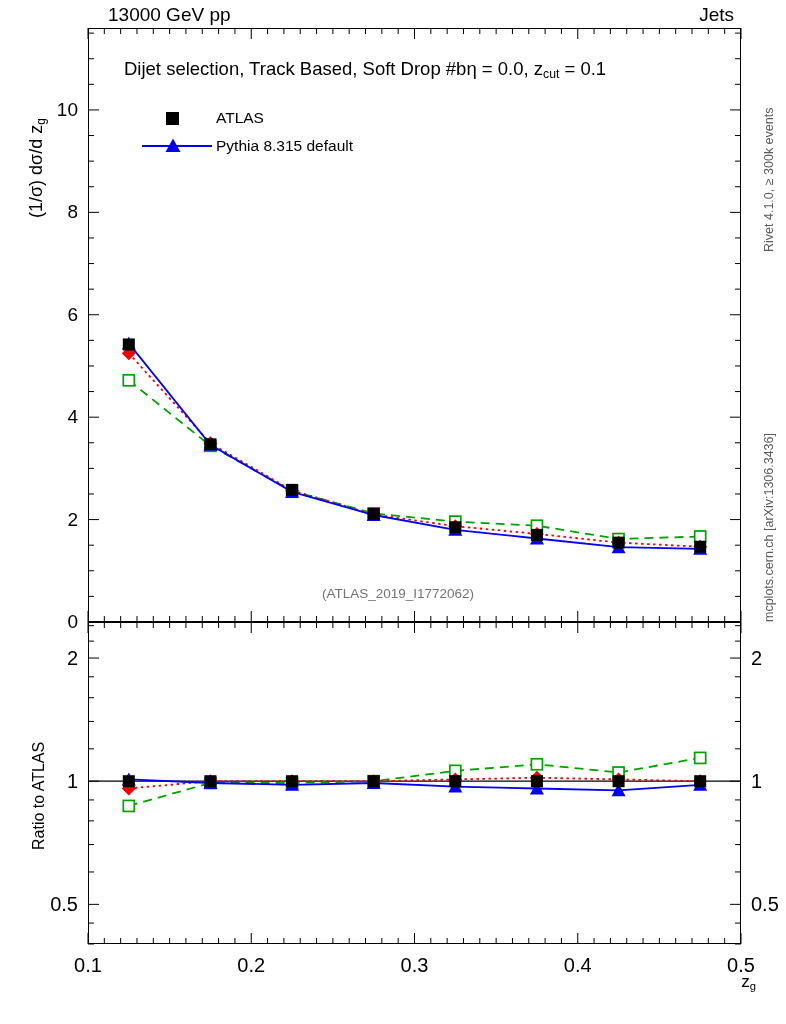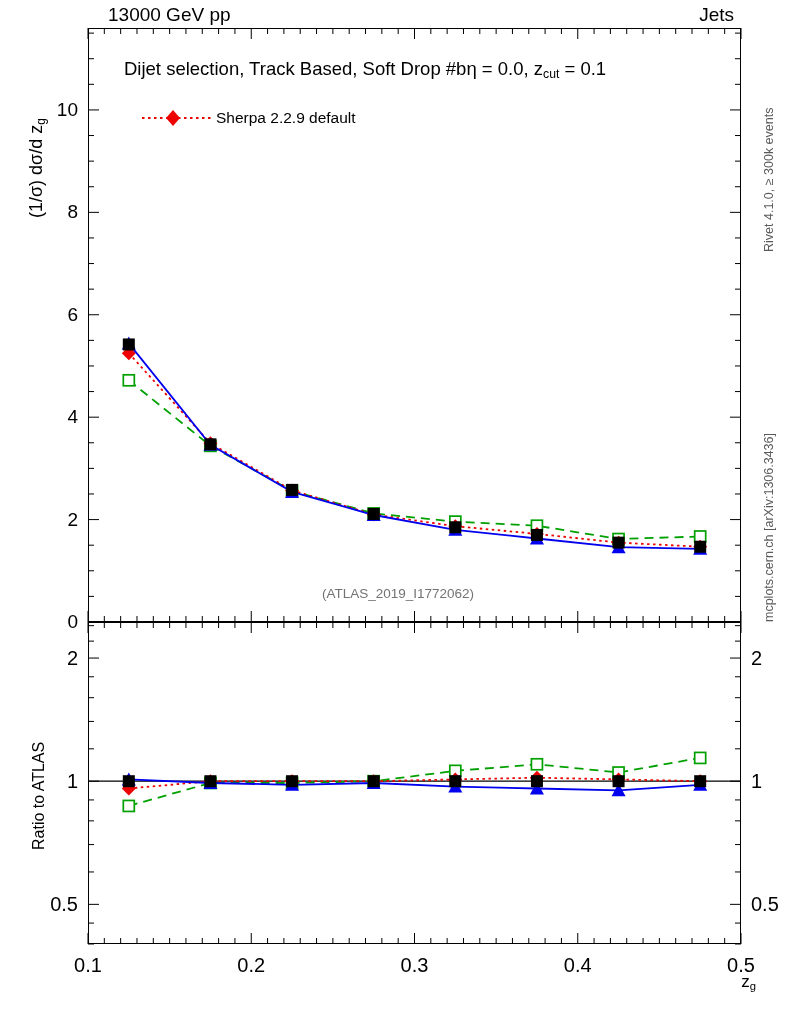--- a/index.html
+++ b/index.html
@@ -128,32 +128,40 @@
   </div>
 
   <div class="abs plot-title">
     <span>Dijet selection, Track Based, Soft Drop #b</span><span>η = 0.0, z</span><sub>cut</sub><span> = 0.1</span>
   </div>
 
   <div class="abs watermark">(ATLAS_2019_I1772062)</div>
 
   <div class="abs" id="legend">
 
-
-
-
     <div class="leg-row">
       <div class="leg-mark">
         <svg width="76" height="28">
-          <line x1="2" y1="14" x2="72" y2="14" stroke="#ee0000" stroke-width="1.8" stroke-dasharray="2.5,3.5"></line>
-          <polygon points="33,6 40,14 33,22 26,14" fill="#ee0000"></polygon>
+          <rect x="26" y="8" width="13" height="13" fill="#000000"></rect>
         </svg>
       </div>
-      <div class="leg-text">Sherpa 2.2.9 default</div>
+      <div class="leg-text">ATLAS</div>
     </div>
+
+
+    <div class="leg-row">
+      <div class="leg-mark">
+        <svg width="76" height="28">
+          <line x1="2" y1="14" x2="72" y2="14" stroke="#0000ee" stroke-width="1.8"></line>
+          <polygon points="33,6.5 40.5,20 25.5,20" fill="#0000ee"></polygon>
+        </svg>
+      </div>
+      <div class="leg-text">Pythia 8.315 default</div>
+    </div>
+
 
   </div>
 
   <div class="abs" id="ratiopanel"></div>
 
   <div class="abs ytitle-ratio" style="left:30px; top:850px;">Ratio to ATLAS</div>
 
   <div class="abs xtitle">z<sub>g</sub></div>
 
   <svg class="abs" id="overlay" width="786" height="1024" style="left:0;top:0;">

